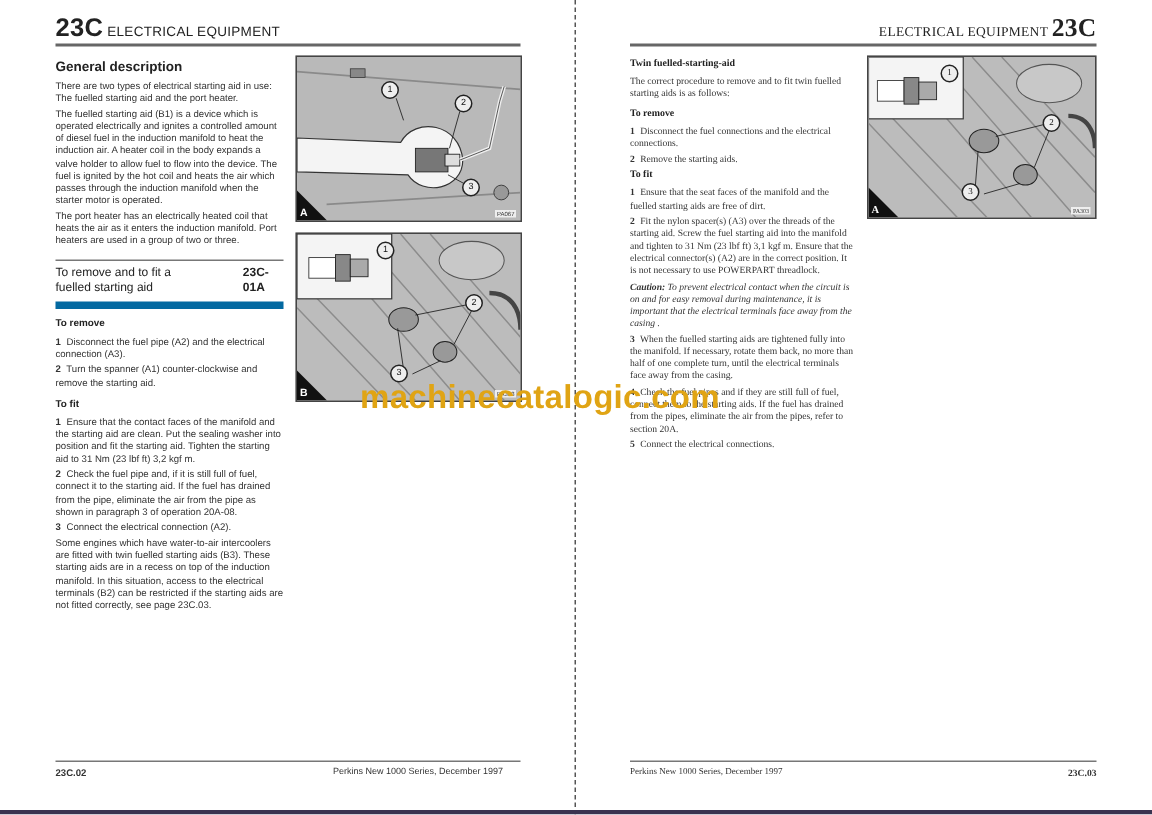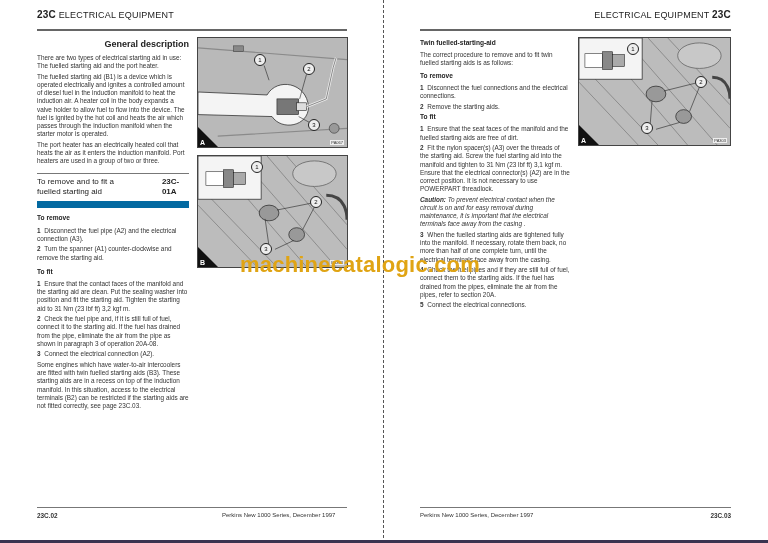--- a/index.html
+++ b/index.html
@@ -1,39 +1,39 @@
 <!DOCTYPE html>
 <html><head>
 <meta charset="utf-8">
 <style>
   * { box-sizing: border-box; margin: 0; padding: 0; }
   html, body { width: 768px; height: 543px; overflow: hidden; background: #ffffff; }
   body { position: relative; font-family: "Liberation Sans", sans-serif; color: #2b2b2b; }
 
   .page { position: absolute; top: 0; height: 540px; }
   .page.left { left: 0; width: 384px; }
-  .page.right { left: 384px; width: 384px; }
+  .page.right { left: 384px; width: 384px; font-family: Liberation Serif, serif; }
 
   .spread-divider { position: absolute; left: 383px; top: 0; height: 543px; width: 1px;
     border-left: 1px dashed #555; }
   .bottom-bar { position: absolute; left: 0; top: 540px; width: 768px; height: 3px; background: #3a3350; }
 
   
   .hdr { position: absolute; top: 9px; font-size: 9px; letter-spacing: 0.2px; color: #222; white-space: nowrap; }
-  .hdr b { font-size: 10px; font-weight: 700; }
+  .hdr b { font-size: 17px; font-weight: 700; }
   .hdr-rule { position: absolute; top: 29px; height: 2px; background: #666; }
 
   
   .col { position: absolute; font-size: 6.4px; line-height: 8.2px; color: #333; }
   .col p { margin-bottom: 2.4px; }
-  .col .h2 { font-size: 9px; font-weight: 700; line-height: 11px; margin: 2px 0 4px 0; color: #222; text-align: right; }
+  .col .h2 { font-size: 9px; font-weight: 700; line-height: 11px; margin: 2px 0 4px 0; color: #222; }
   .col .h3 { font-size: 6.6px; font-weight: 700; margin: 4px 0 4px 0; color: #222; }
   .col .num { font-weight: 700; margin-right: 2px; }
   .col .ital { font-style: italic; }
-  .col .opbox { border-top: 1px solid #777; border-bottom: 7px solid #0369a1; padding: 3px 0 5px 0;
+  .col .opbox { border-top: 1px solid #777; border-bottom: 5px solid #0369a1; padding: 3px 0 5px 0;
     margin: 8px 0 6px 0; display: flex; justify-content: space-between; font-size: 8px; line-height: 9.5px; color: #222; }
   .col .opbox .code { font-weight: 700; font-size: 8px; margin-left: 36px; }
 
   
   .fig { position: absolute; border: 1px solid #444; background: #bdbdbd; overflow: hidden; }
   .fig svg { position: absolute; left: 0; top: 0; width: 100%; height: 100%; }
   .fig .tag { position: absolute; left: 0; bottom: 0; width: 0; height: 0;
     border-left: 20px solid #111; border-top: 20px solid transparent; }
   .fig .tag-letter { position: absolute; left: 2px; bottom: 1px; font-size: 7px; font-weight: 700; color: #fff; }
   .fig .ref { position: absolute; right: 3px; bottom: 2px; font-size: 4px; background: #eee; color: #333; padding: 0 1px; }

